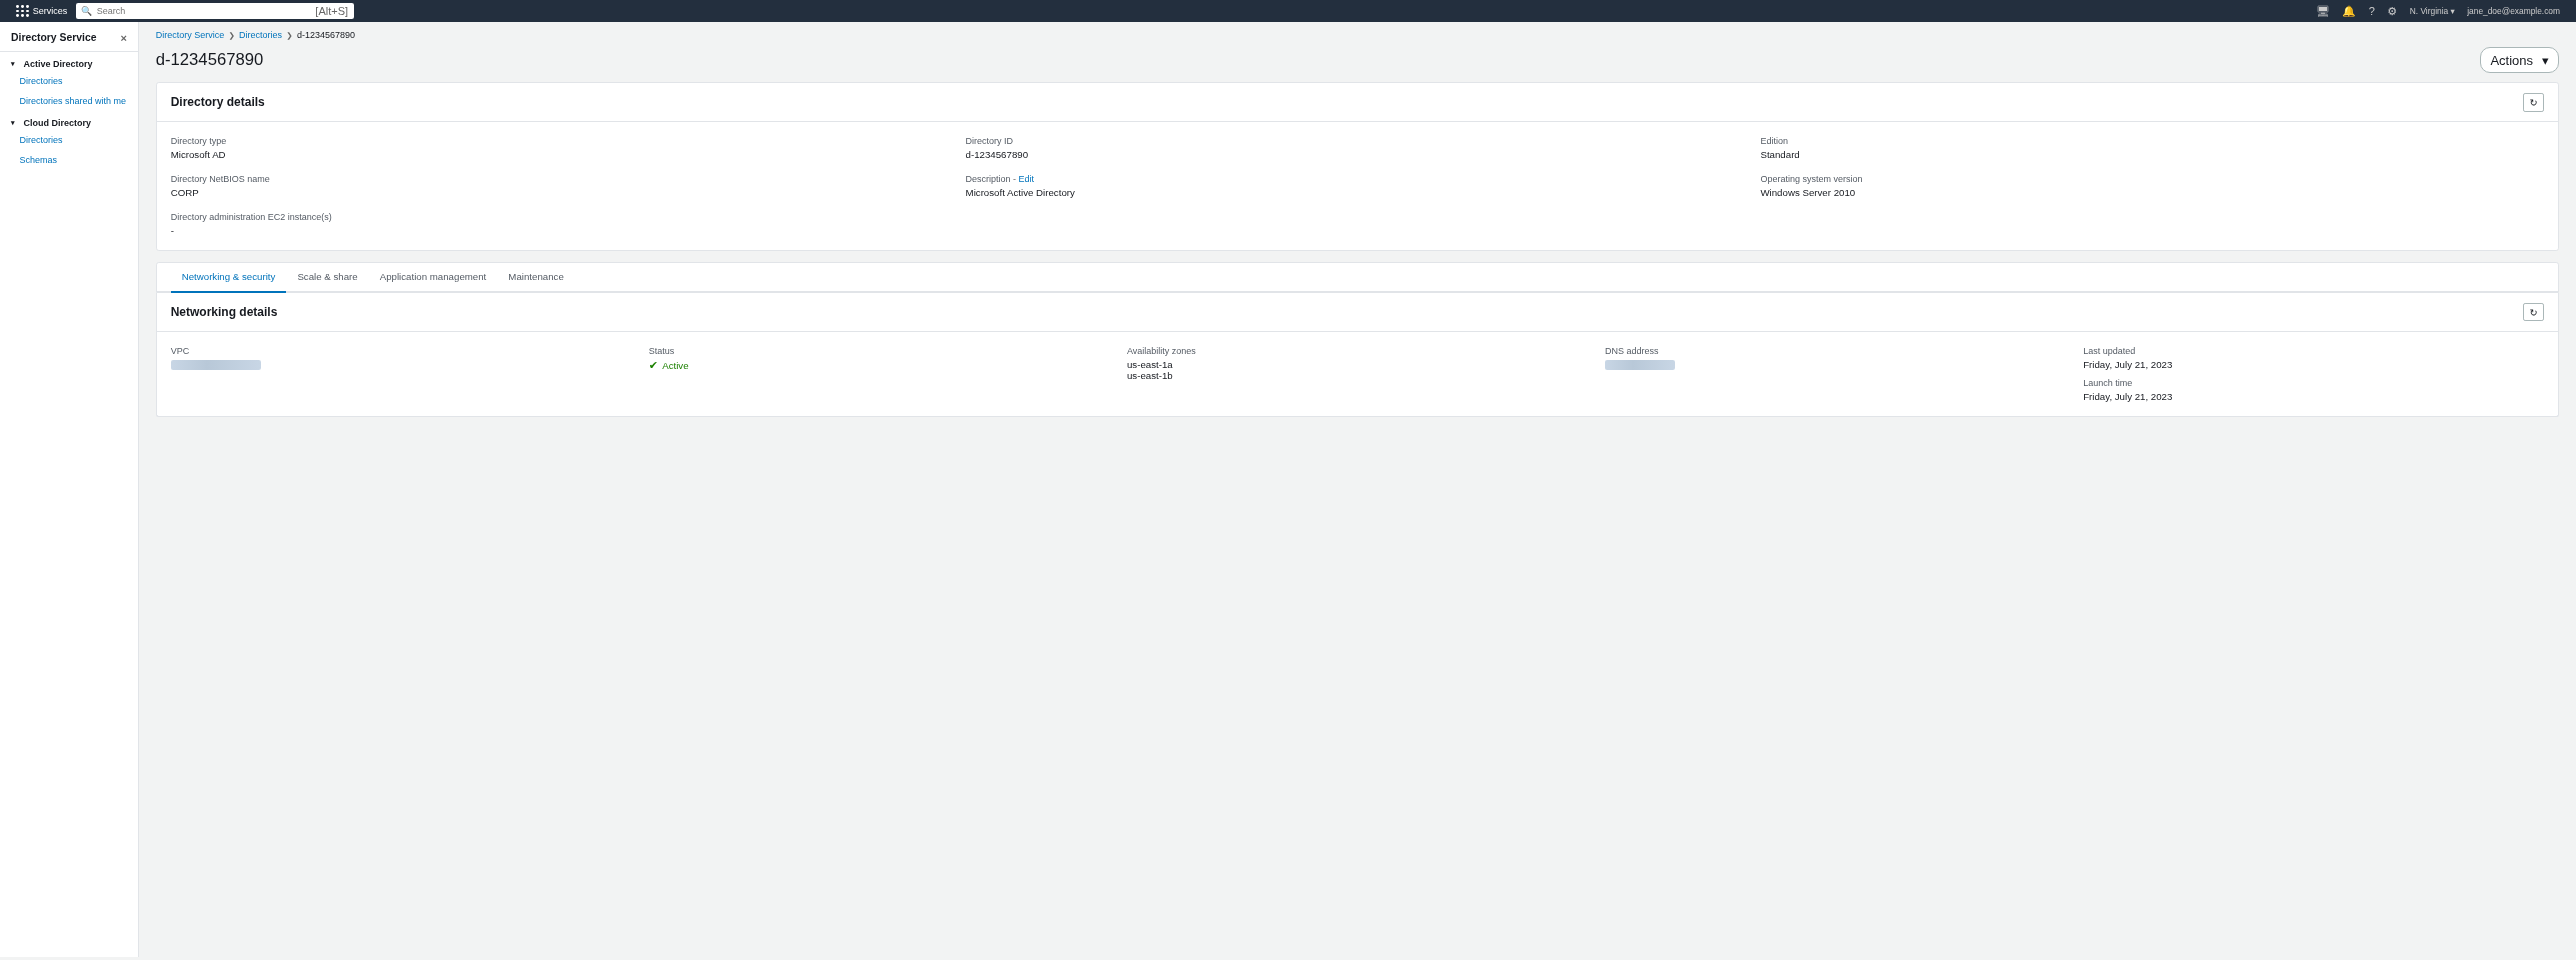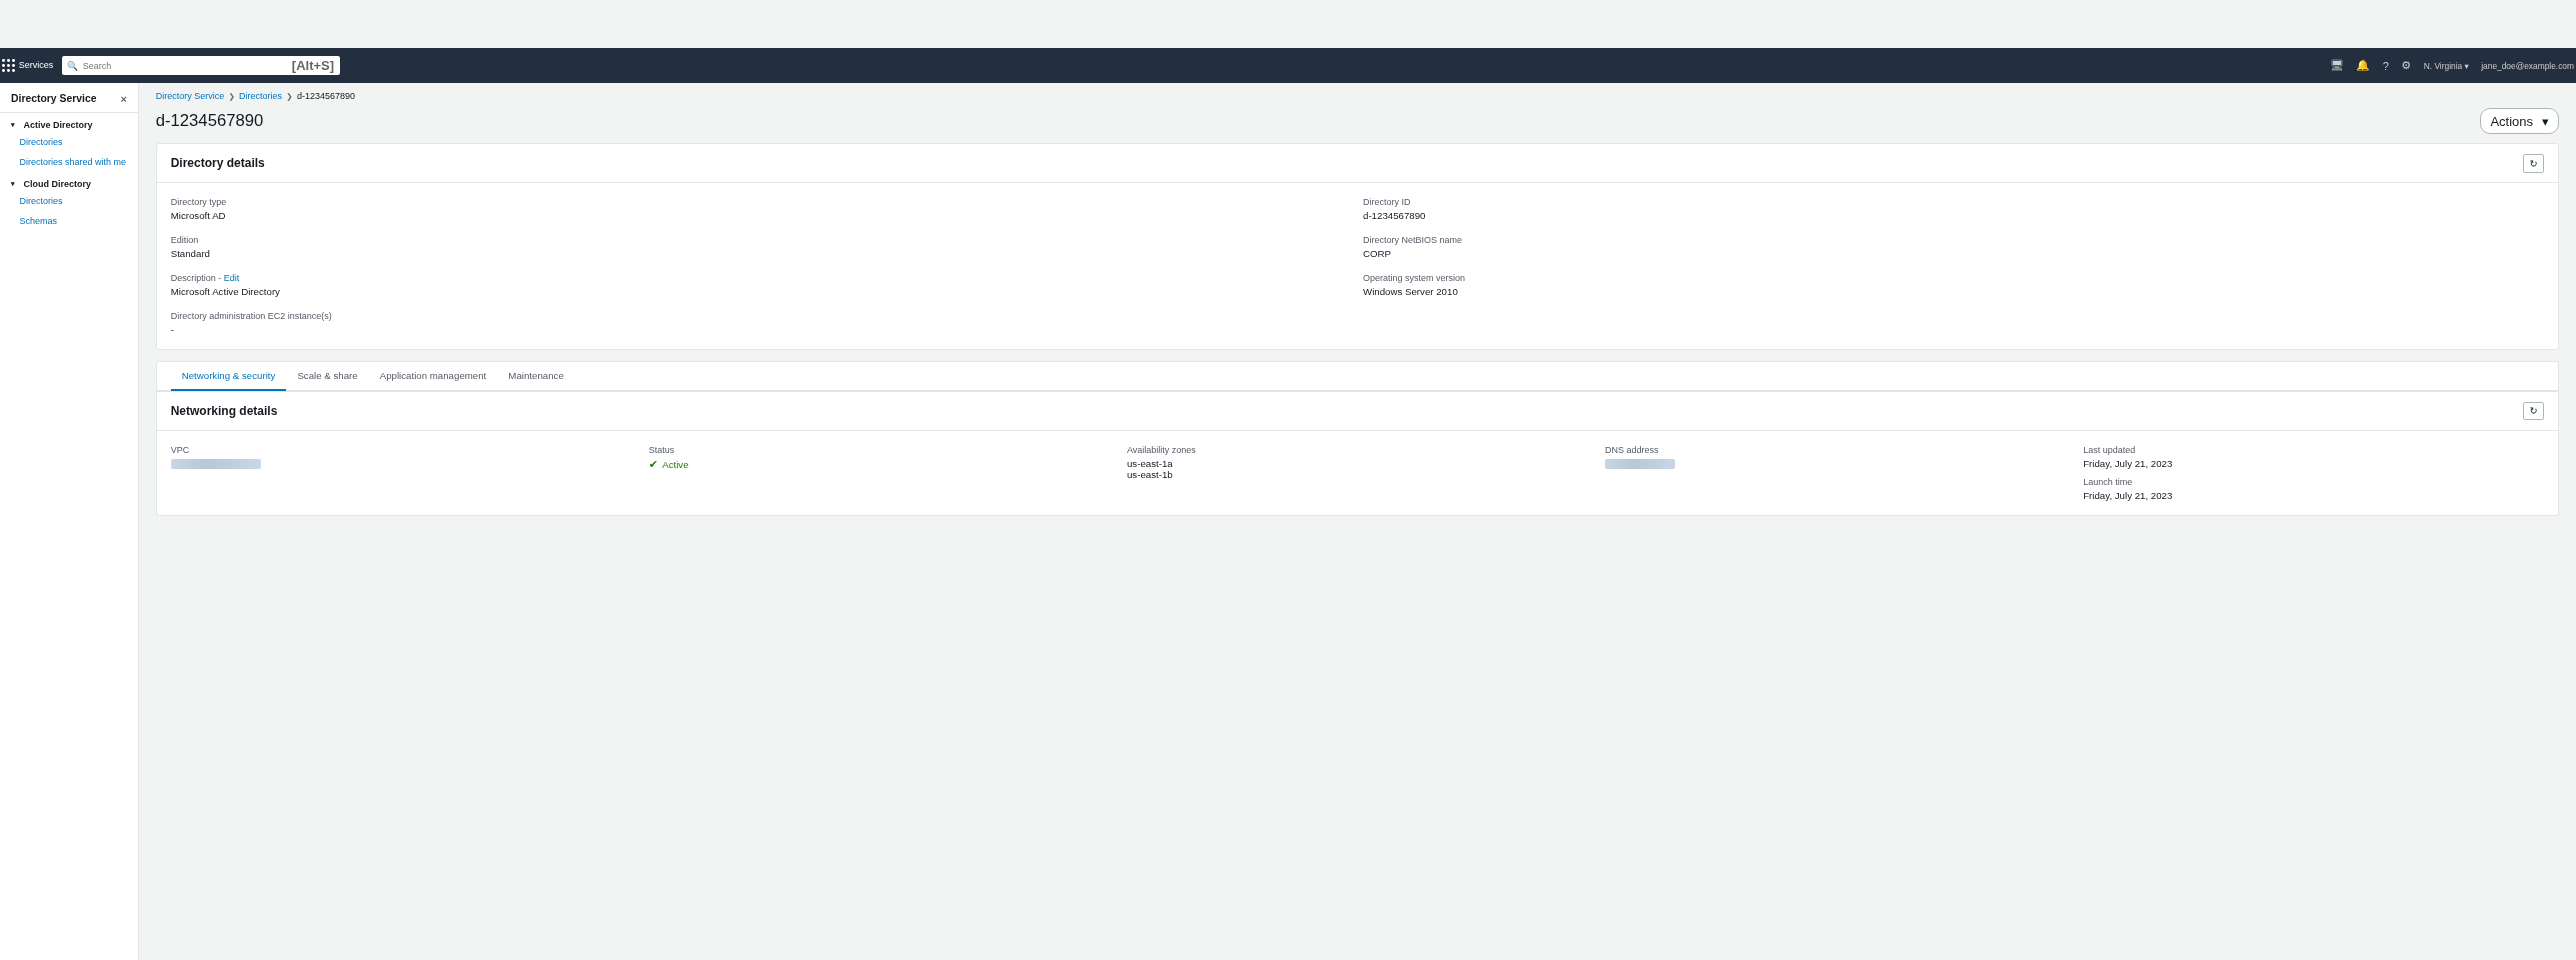--- a/index.html
+++ b/index.html
@@ -2,30 +2,30 @@
 <html style="font-size:11px"><head>
   <meta charset="utf-8">
   <style>
     * { box-sizing: border-box; margin: 0; padding: 0; }
     body { font-family: "Amazon Ember", Arial, sans-serif; font-size: 9.7px; color: #16191f; background: #f2f3f3; }
 
     
     .top-nav {
       display: flex; align-items: center;
       background: #232f3e; color: #fff;
-      height: 35px; padding: 0 2px; gap: 8.4px; margin-top: 48px;
+      height: 22px; padding: 0 16px; gap: 8.4px;
     }
     .top-nav-services { display: flex; align-items: center; gap: 4.2px; font-size: 9px; cursor: pointer; }
     .top-nav-search {
       display: flex; align-items: center;
       background: #fff; border-radius: 2.1px;
       padding: 2.1px 5.6px; flex: 1; max-width: 278px; gap: 4.2px;
     }
     .top-nav-search input { border: none; outline: none; font-size: 9px; width: 100%; color: #16191f; }
-    .top-nav-search-shortcut { font-size: 13px; color: #666; font-weight: bold; }
+    .top-nav-search-shortcut { font-size: 11px; color: #666; }
     .top-nav-icons { margin-left: auto; display: flex; align-items: center; gap: 12.5px; }
     .top-nav-icon { color: #ccc; font-size: 11px; cursor: pointer; }
     .top-nav-region { font-size: 8.4px; color: #ccc; cursor: pointer; }
     .top-nav-user { font-size: 8.4px; color: #ccc; }
 
     
     .layout { display: flex; height: calc(100vh - 25px); }
 
     
     .sidebar {
@@ -86,21 +86,21 @@
     }
     .card-title { font-size: 12px; font-weight: 600; color: #16191f; }
     .refresh-btn {
       background: #fff; border: 0.7px solid #aab7b8;
       border-radius: 2.1px; padding: 2.8px 5.6px;
       cursor: pointer; font-size: 9.7px; color: #16191f;
     }
 
     
     .detail-grid {
-      display: grid; grid-template-columns: 1fr 1fr;
+      display: grid; grid-template-columns: 1fr 1fr 1fr;
       padding: 14px; gap: 14px 11px;
     }
     .detail-label { font-size: 9px; color: #545b64; margin-bottom: 2.8px; }
     .detail-value { font-size: 9.7px; color: #16191f; font-weight: 500; }
     .detail-value.edit-link { color: #0073bb; cursor: pointer; font-weight: 400; font-size: 9px; }
 
     
     .tabs-container { margin: 0 16.7px; background: #fff; border: 0.7px solid #e1e4e8; border-radius: 2.8px 2.8px 0 0; }
     .tabs { display: flex; border-bottom: 1.4px solid #e1e4e8; padding: 0 14px; }
     .tab {

